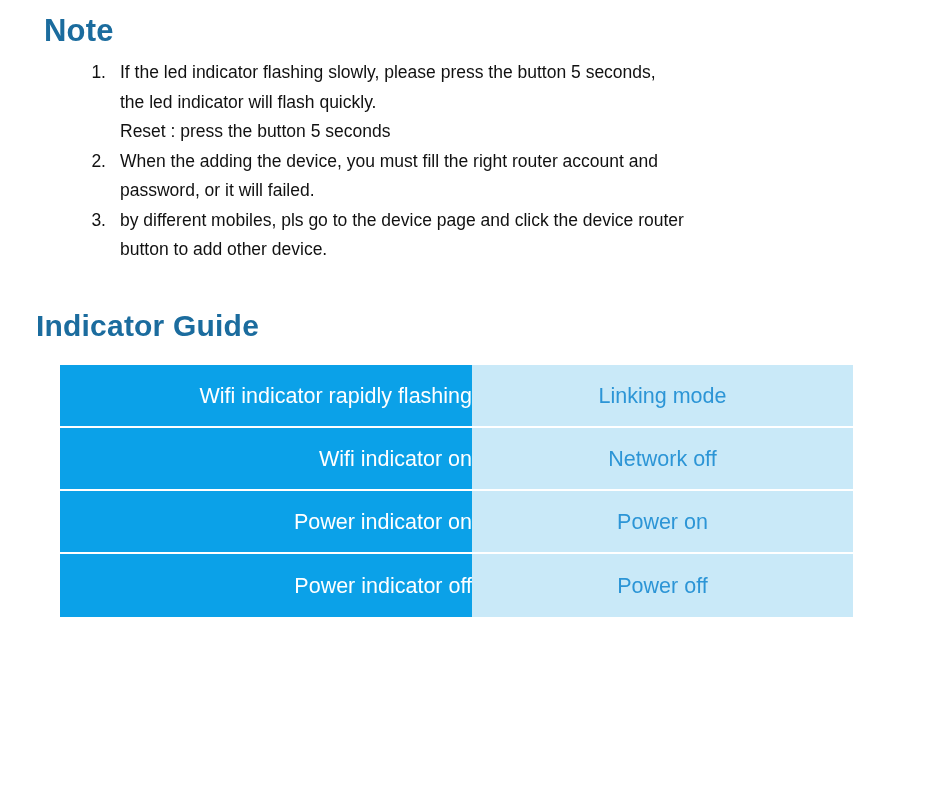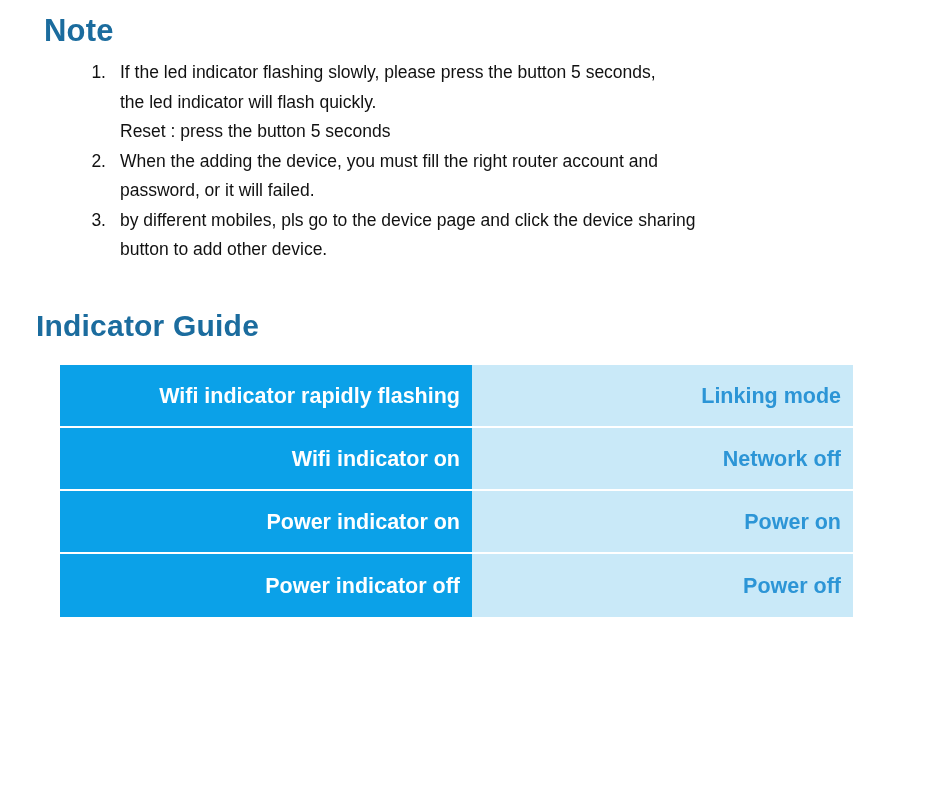--- a/index.html
+++ b/index.html
@@ -85,40 +85,40 @@
     left: 60px;
     top: 365px;
     width: 793px;
     border-collapse: separate;
     border-spacing: 0;
     table-layout: fixed;
   }
   #indicator-table tr { height: 63px; }
   #indicator-table td {
     height: 63px;
-    padding: 12px;
+    padding: 0;
     vertical-align: middle;
     font-size: 21.5px;
     line-height: 26px;
-    font-weight: bold;
+    font-weight: normal;
   }
   td.cell-state {
     width: 412px;
     background: #0BA1E8;
     color: #ffffff;
     text-align: right;
     padding-right: 22px;
     box-sizing: border-box;
     border-bottom: 2px solid #ffffff;
   }
   td.cell-meaning {
     width: 381px;
     background: #C9E9F8;
     color: #2C95D6;
-    text-align: right;
+    text-align: center;
     padding-left: 17px;
     box-sizing: border-box;
     border-bottom: 2px solid #ffffff;
   }
   #indicator-table tr:last-child td.cell-state,
   #indicator-table tr:last-child td.cell-meaning {
     border-bottom: none;
   }
 </style>
 </head>
@@ -135,21 +135,21 @@
         <span class="note-line">the led indicator will flash quickly.</span>
         <span class="note-line">Reset : press the button 5 seconds</span>
       </li>
       <li class="note-item">
         <span class="note-num">2.</span>
         <span class="note-line">When the adding the device, you must fill the right router account and</span>
         <span class="note-line">password, or it will failed.</span>
       </li>
       <li class="note-item">
         <span class="note-num">3.</span>
-        <span class="note-line">by different mobiles, pls go to the device page and click the device sharing</span>
+        <span class="note-line">by different mobiles, pls go to the device page and click the device router</span>
         <span class="note-line">button to add other device.</span>
       </li>
     </ol>
 
   <h1 class="heading" id="indicator-heading">Indicator Guide</h1>
 
   <table id="indicator-table">
     <tbody>
         <tr>
           <td class="cell-state">Wifi indicator rapidly flashing</td>

